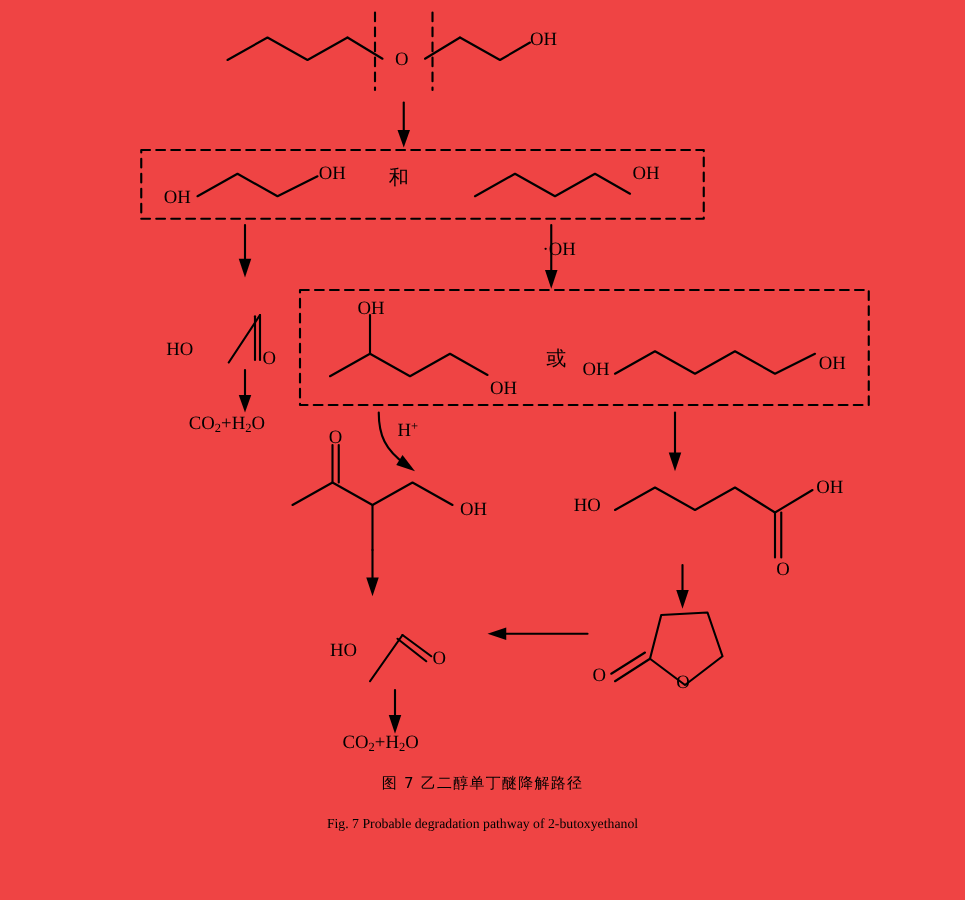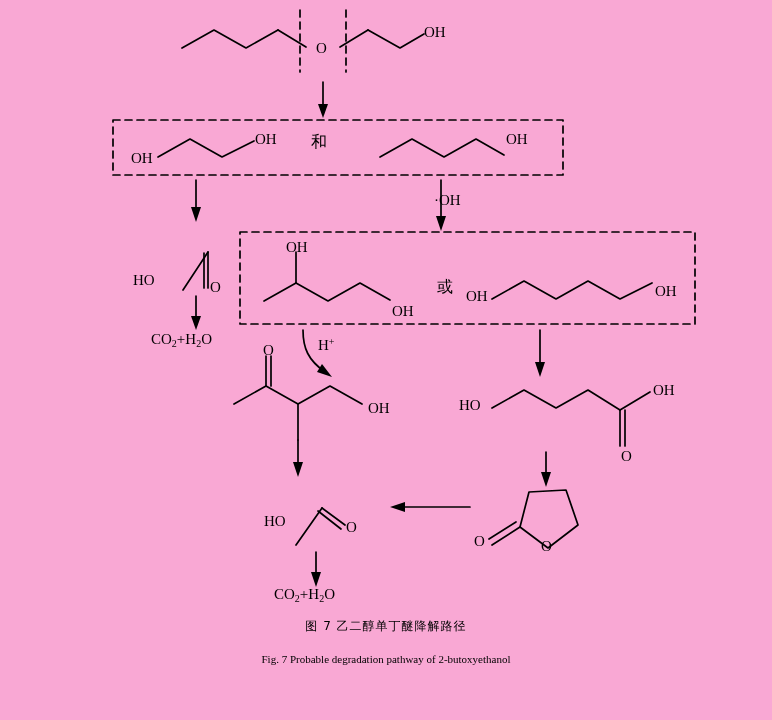--- a/index.html
+++ b/index.html
@@ -4,21 +4,21 @@
 <style>
   html, body {
     margin: 0;
     padding: 0;
     background: #ffffff;
   }
   #page {
     position: relative;
     width: 772px;
     height: 720px;
-    background: #f9a8d4;
+    background: #ef4444;
     font-family: "Liberation Serif", serif;
     color: #000000;
     overflow: hidden;
   }
   #scheme {
     position: absolute;
     left: 0;
     top: 0;
     width: 772px;
     height: 620px;

